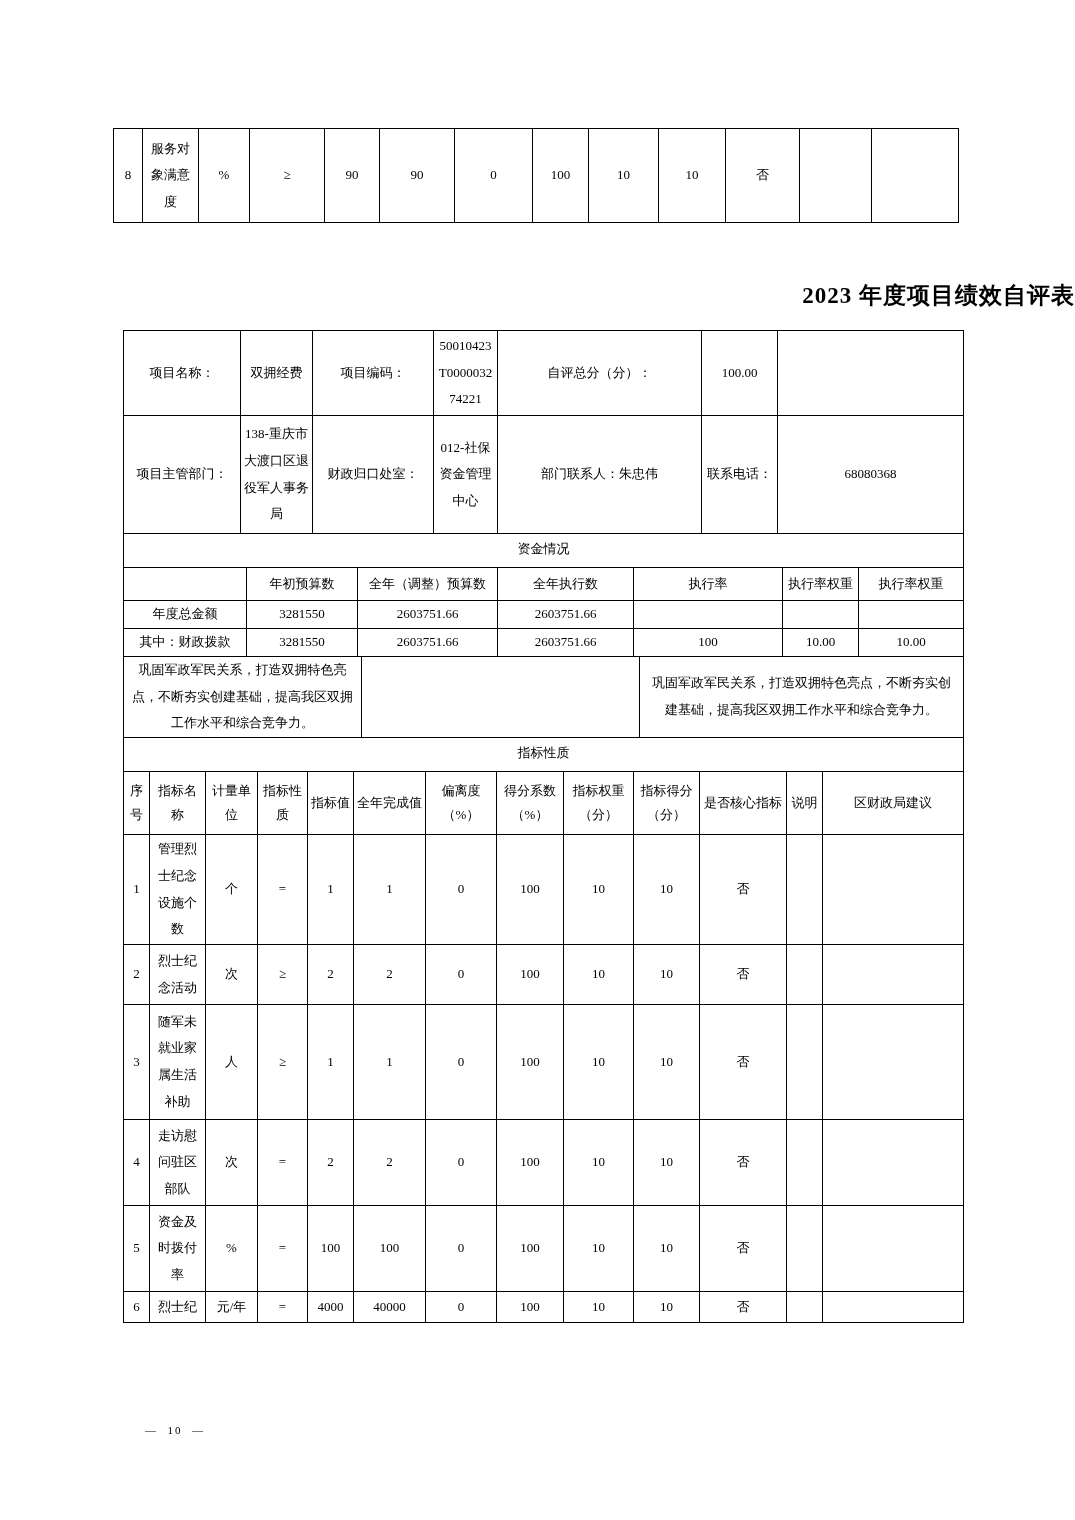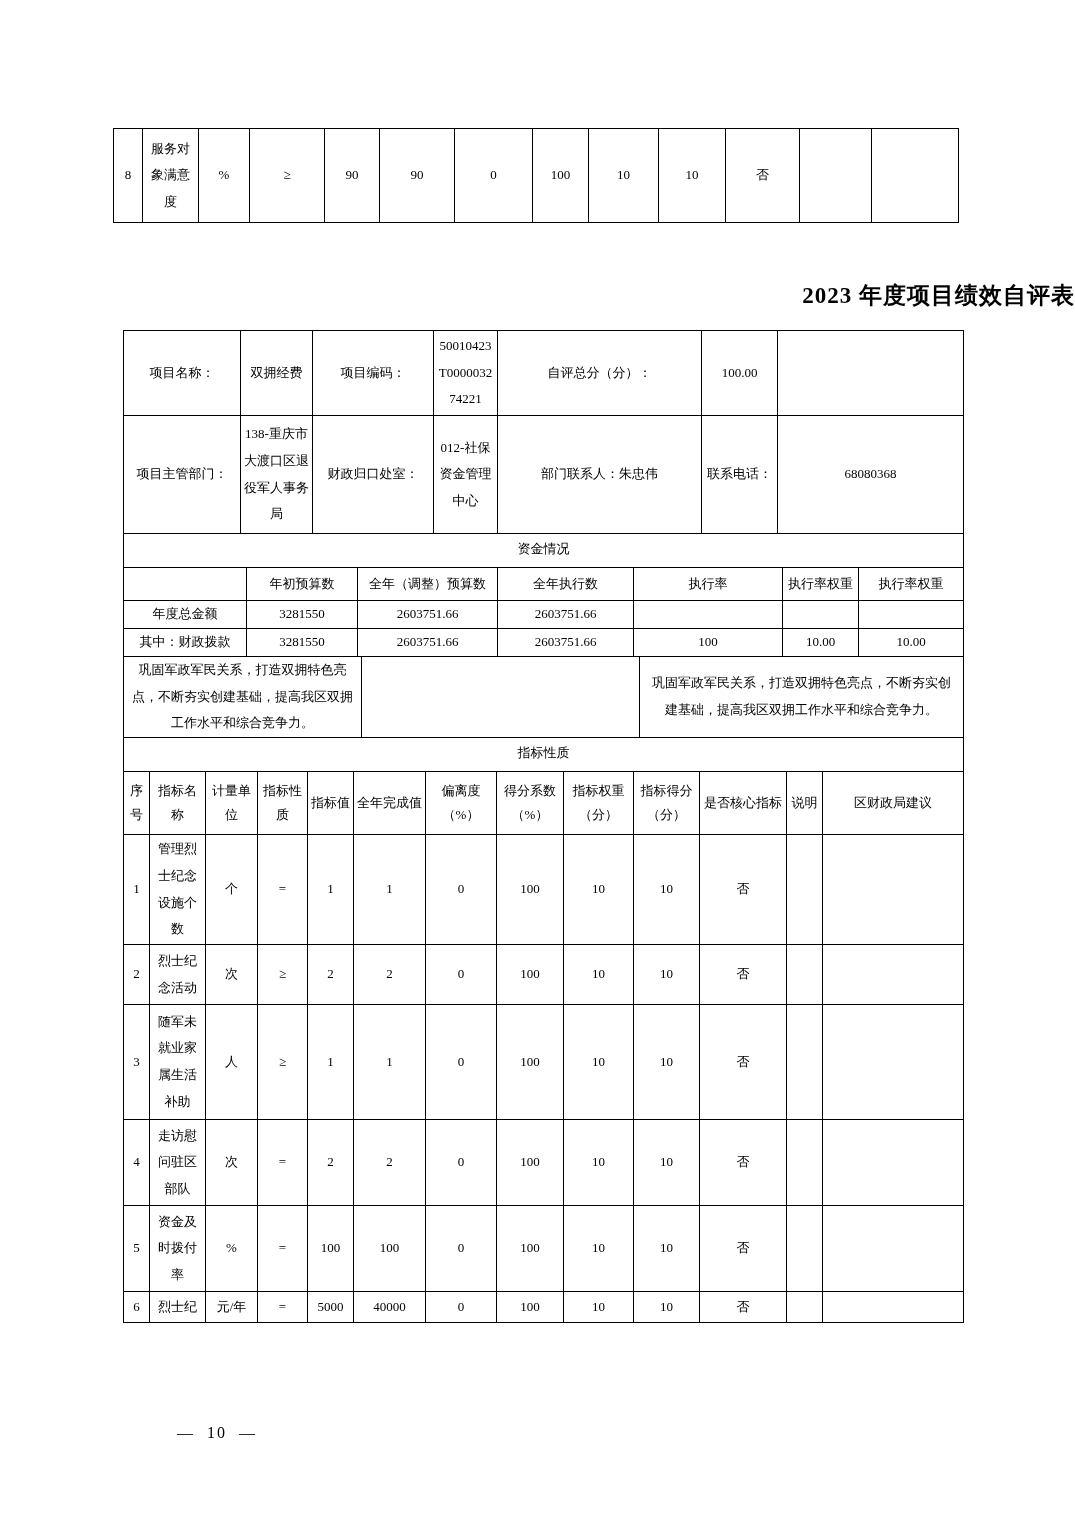--- a/index.html
+++ b/index.html
@@ -26,21 +26,21 @@
   .hdr td { line-height:1.6; }
   
   .h94 td{height:94px} .h85 td{height:85px} .h118 td{height:118px}
   .h33 td{height:33px; line-height:1.5} .h28 td{height:28px; line-height:1.4}
   .h27 td{height:27px; line-height:1.3} .h81 td{height:81px}
   .h63 td{height:63px; line-height:1.85}
   .h110 td{height:110px} .h60 td{height:60px} .h115 td{height:115px}
   .h86 td{height:86px} .h31 td{height:31px; line-height:1.6}
   .goal-cell { padding:0 6px; }
   .pagenum {
-    position:absolute; left:177px; top:1424px; font-size:16px;
+    position:absolute; left:145px; top:1424px; font-size:11px;
     letter-spacing:2px; white-space:pre;
   }
 </style>
 </head>
 <body>
 
 <div class="top-table-wrap">
   <table>
     <colgroup>
       <col style="width:29px">
@@ -280,21 +280,21 @@
       <td>10</td>
       <td>否</td>
       <td></td>
       <td></td>
     </tr>
     <tr class="h31">
       <td>6</td>
       <td>烈士纪</td>
       <td>元/年</td>
       <td>=</td>
-      <td>5000</td>
+      <td>4000</td>
       <td>40000</td>
       <td>0</td>
       <td>100</td>
       <td>10</td>
       <td>10</td>
       <td>否</td>
       <td></td>
       <td></td>
     </tr>
   </tbody>

